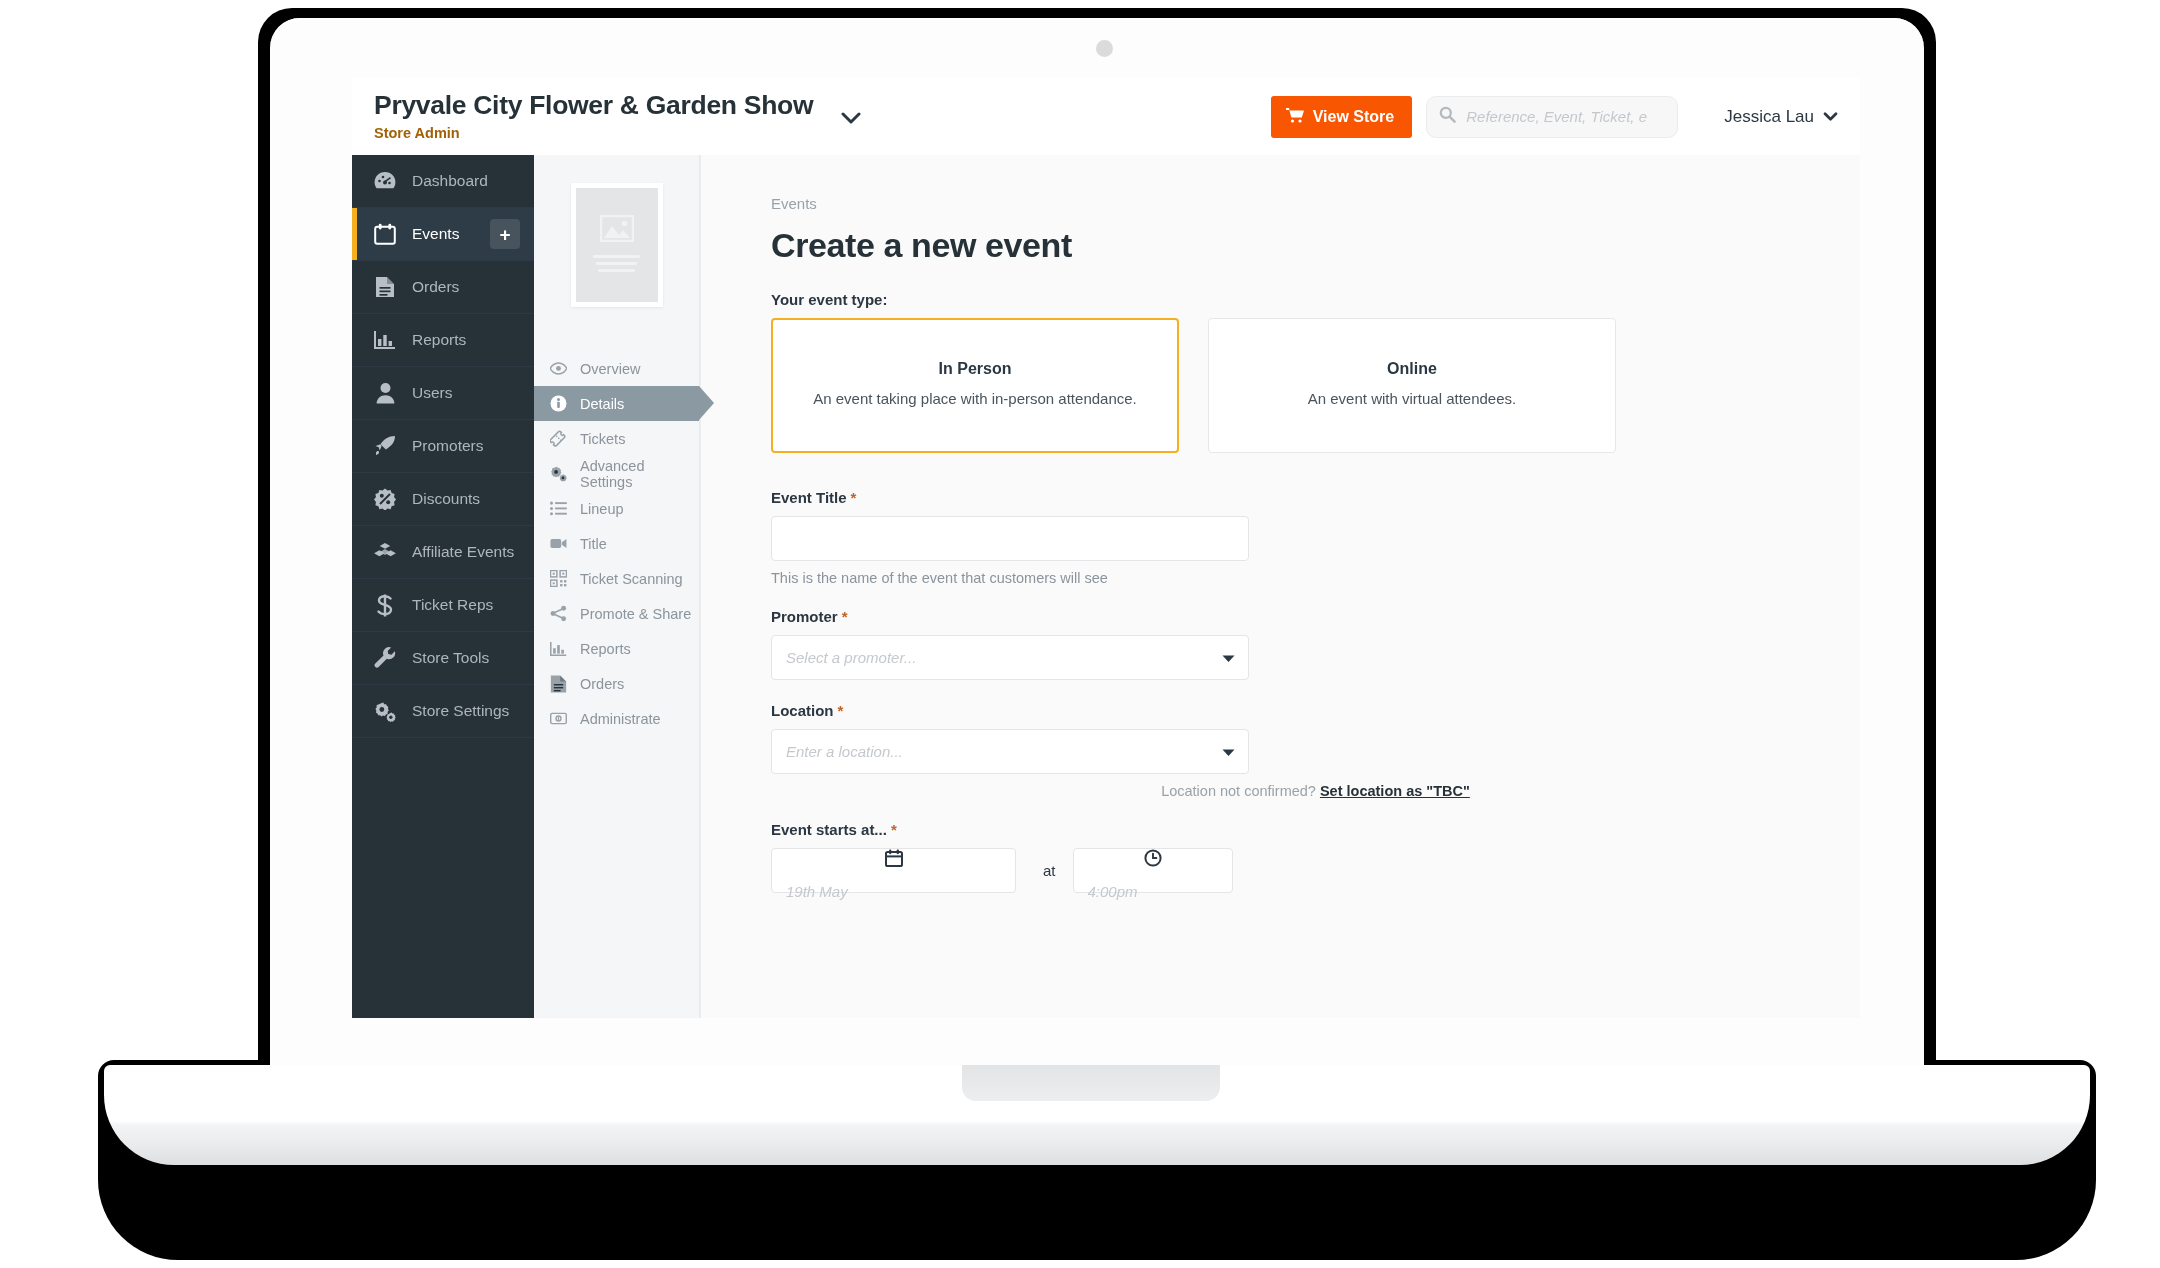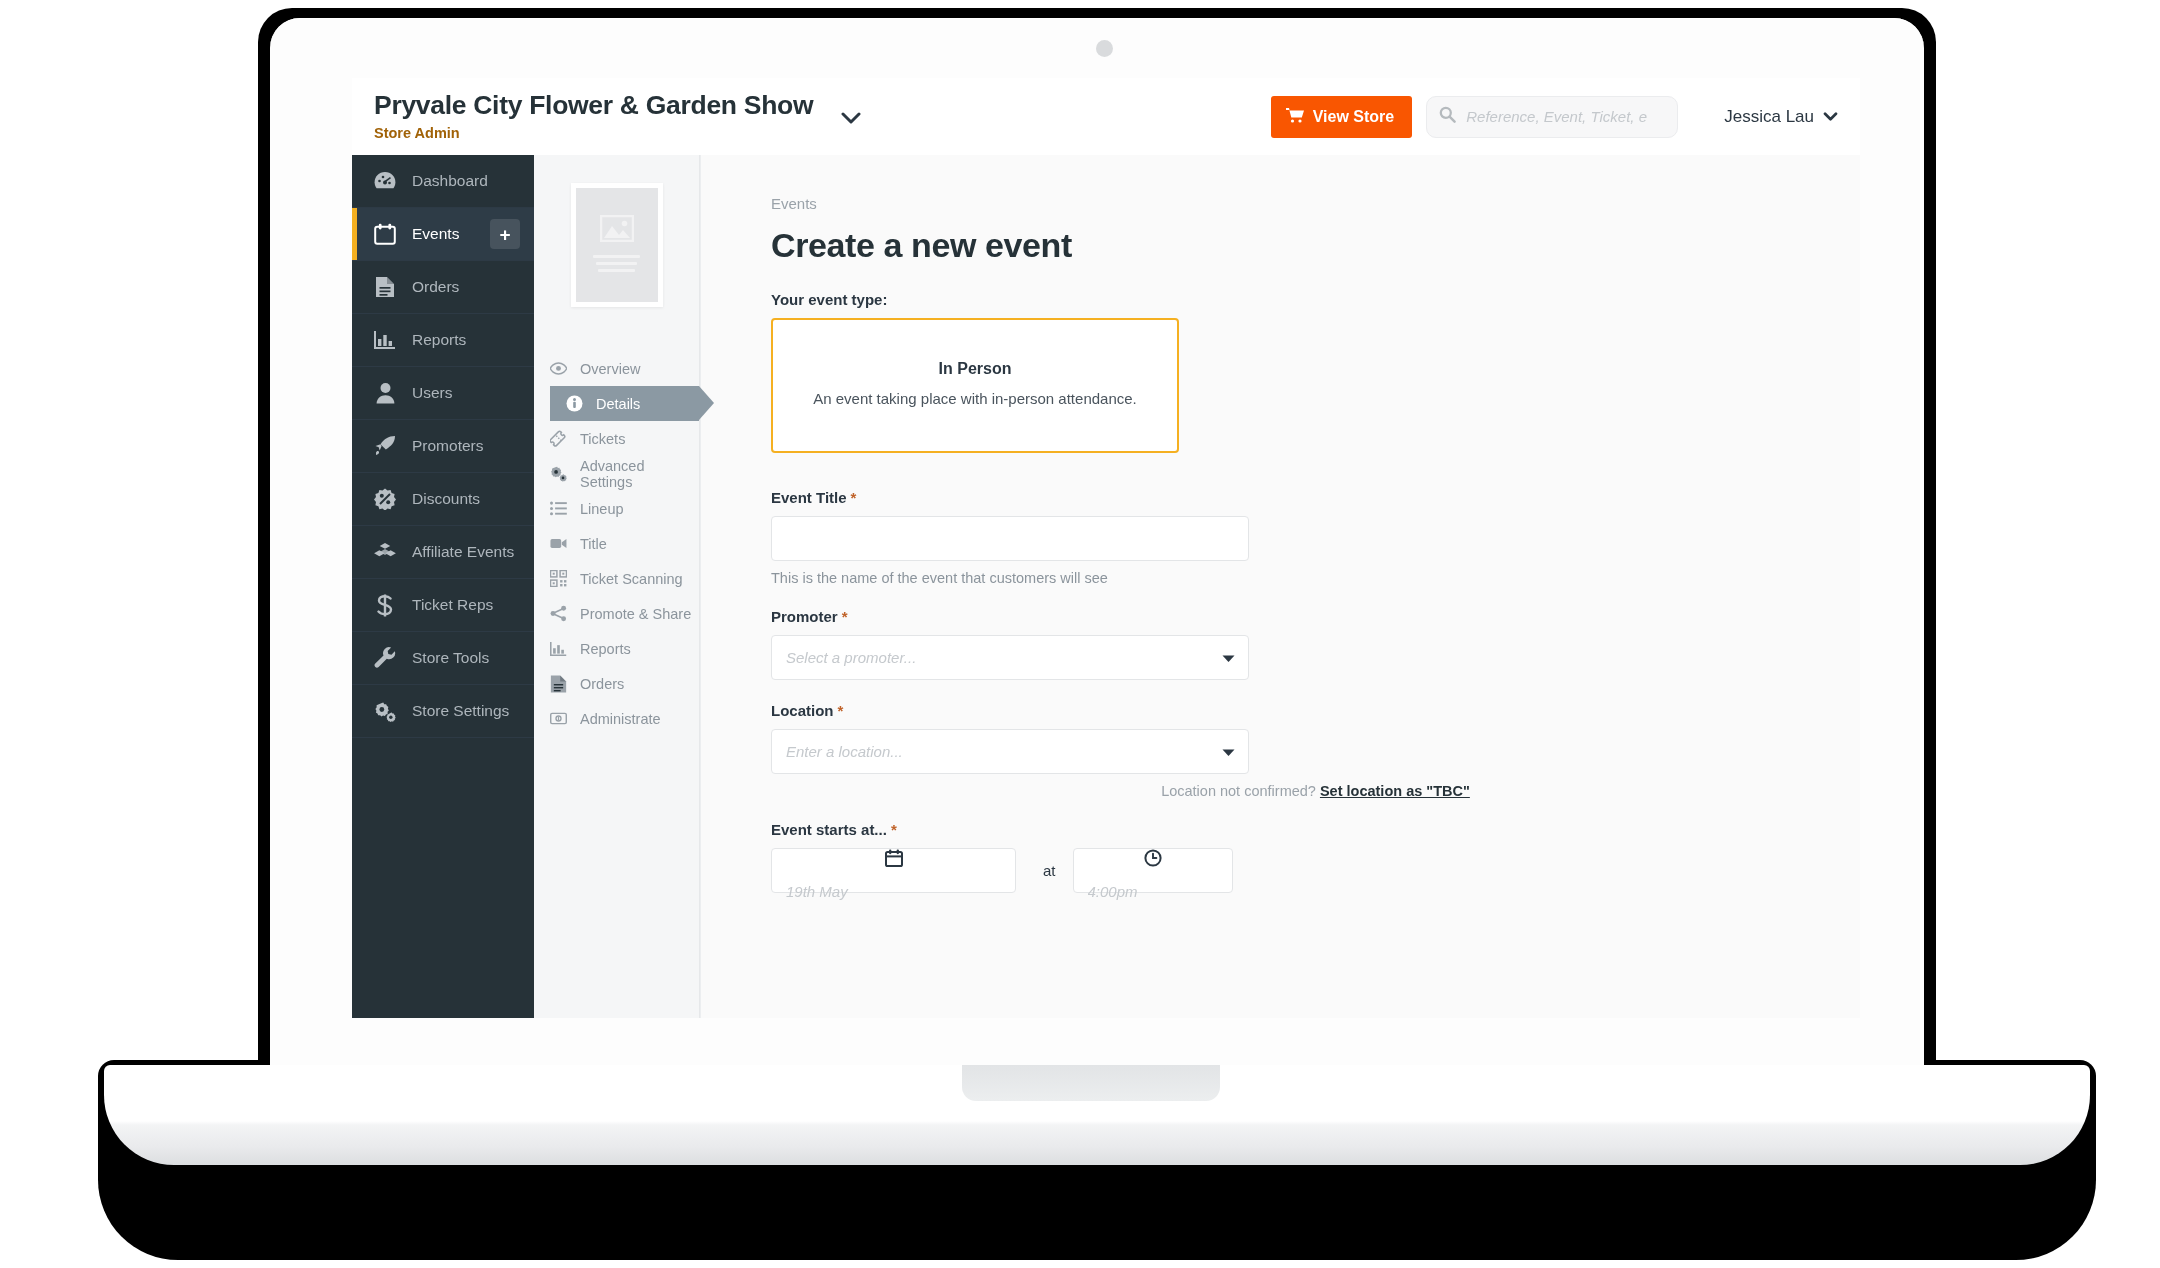--- a/index.html
+++ b/index.html
@@ -184,21 +184,21 @@
   .thumb-lines div:nth-child(3) { width: 78%; margin-left: 11%; }
 
   .subnav-item {
     height: 35px; display: flex; align-items: center;
     gap: 13px; padding-left: 16px;
     color: #8b949c; font-size: 14.5px;
     position: relative; cursor: pointer;
   }
   .subnav-item .sn-icon { width: 17px; flex: 0 0 17px; display:flex; align-items:center; justify-content:center; }
   .subnav-item.active {
-    background: #8b99a3; color: #ffffff; margin-left: 16px;
+    background: #8b99a3; color: #ffffff;
   }
   .subnav-item.active::after {
     content: ""; position: absolute; right: -15px; top: 0;
     border-top: 17.5px solid transparent;
     border-bottom: 17.5px solid transparent;
     border-left: 15px solid #8b99a3;
   }
 
   
   .main {
@@ -618,20 +618,24 @@
         <h1 class="page-title">Create a new event</h1>
 
         <div class="field-label">
           <span>Your event type:</span>
         </div>
 
         <div class="type-row">
           <div class="type-card selected">
             <div class="type-card-title">In Person</div>
             <div class="type-card-desc">An event taking place with in-person attendance.</div>
+          </div>
+          <div class="type-card">
+            <div class="type-card-title">Online</div>
+            <div class="type-card-desc">An event with virtual attendees.</div>
           </div>
         </div>
 
         <div class="form-group">
           <label class="field-label">
             <span>Event Title</span>
             <span class="req">*</span>
           </label>
           <input class="text-input" type="text" placeholder="" style="">
           <div class="hint">This is the name of the event that customers will see</div>

